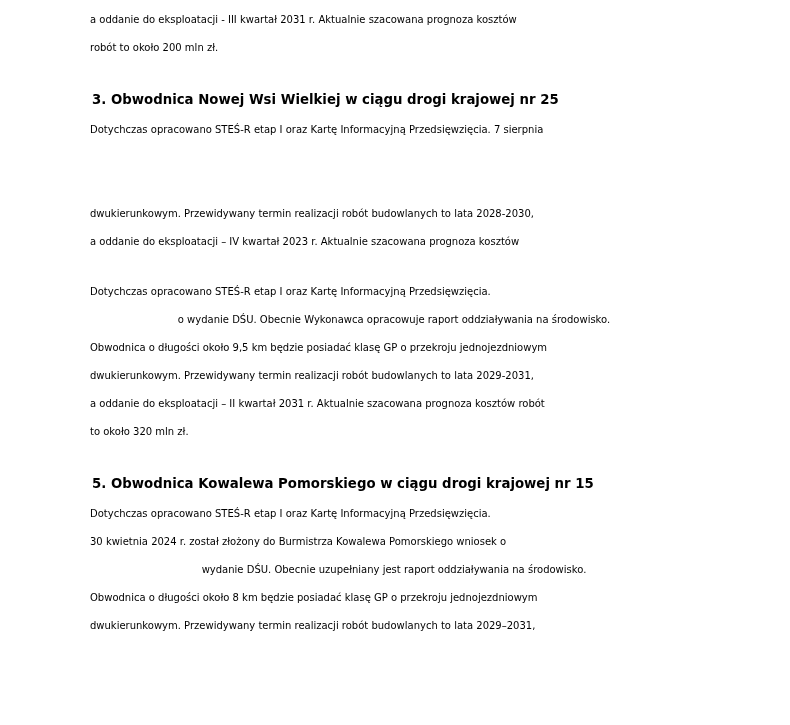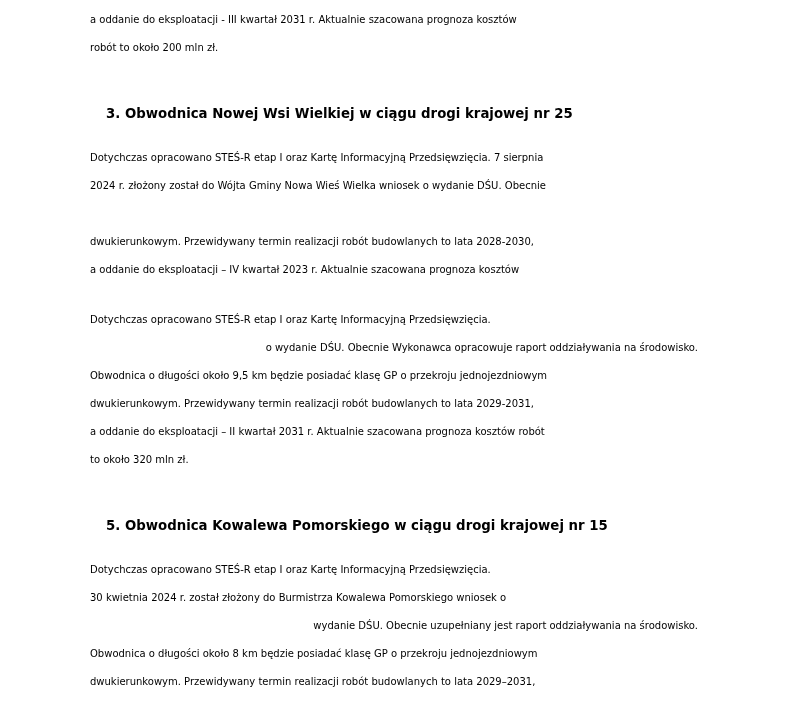--- a/index.html
+++ b/index.html
@@ -30,52 +30,52 @@
     margin: 0;
     hyphens: none;
   }
   .para.plain {
     text-align: left;
   }
   .heading {
     font-size: 13.3px;
     line-height: 28px;
     font-weight: bold;
-    margin: 16px;
+    margin: 2px;
     text-align: left;
   }
   .gap-before-heading {
     height: 22px;
   }
   .spacer-top {
     height: 6px;
   }
   
   .para .lastline {
     display: block;
-    text-align: right;
+    text-align: center;
   }
 </style>
 </head>
 <body>
 
 <div class="page">
 
   <div class="spacer-top"></div>
 
   <p class="para plain">
     <span>a oddanie do eksploatacji - III kwartał 2031 r. Aktualnie szacowana prognoza kosztów</span><br>
     <span>robót to około 200 mln zł.</span>
   </p>
 
   <div class="gap-before-heading"></div>
   <p class="heading">3. Obwodnica Nowej Wsi Wielkiej w ciągu drogi krajowej nr 25</p>
   <p class="para plain">
     <span>Dotychczas opracowano STEŚ-R etap I oraz Kartę Informacyjną Przedsięwzięcia.  7 sierpnia</span><br>
-    <span>2024 r. złożony został do Wójta Gminy Nowa Wieś Wielka wniosek o wydanie DŚU. Obecnie</span><br>
+    <br>
   </p>
   <p class="para plain">
     <br>
     <span>dwukierunkowym. Przewidywany termin realizacji robót budowlanych to lata 2028-2030,</span><br>
     <span>a oddanie do eksploatacji – IV kwartał 2023 r. Aktualnie szacowana prognoza kosztów</span><br>
   </p>
 
   <div class="gap-before-heading"></div>
   <p class="para">
     <span style="display:block">Dotychczas opracowano STEŚ-R etap I oraz Kartę Informacyjną Przedsięwzięcia.</span>

